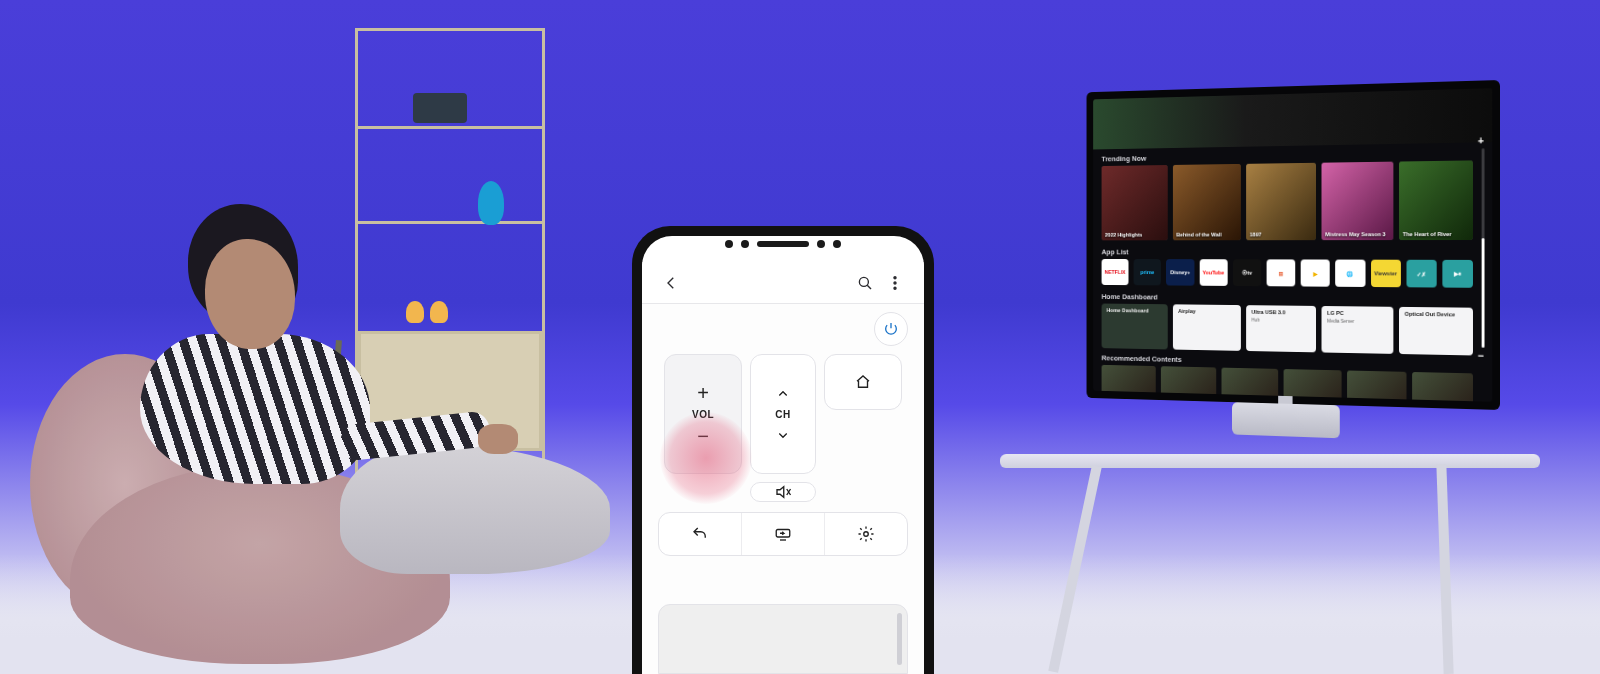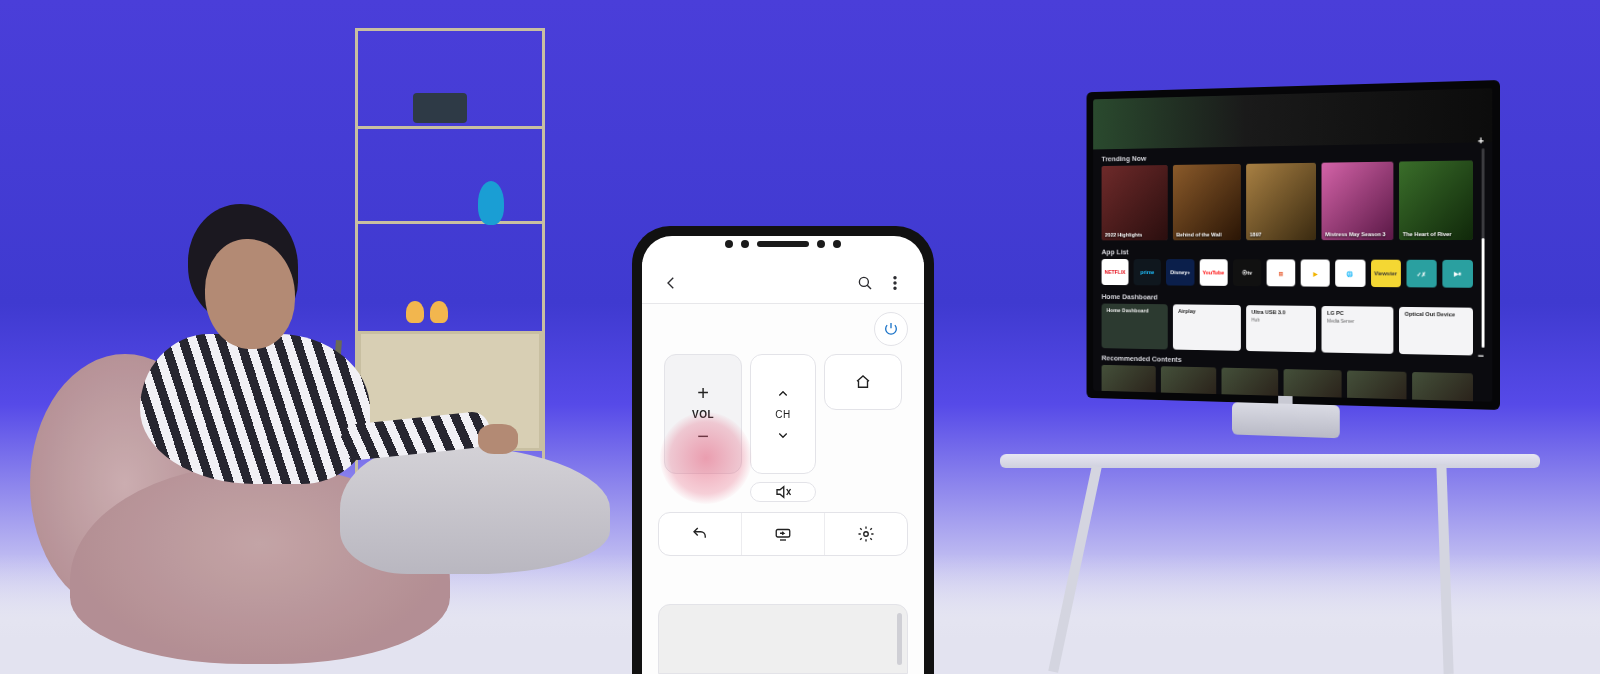--- a/index.html
+++ b/index.html
@@ -163,21 +163,21 @@
   .key {
     border:1px solid #e3e3e8; border-radius:12px; background:#fff;
     display:flex; align-items:center; justify-content:center; color:#222;
     position:relative;
   }
   .key svg{width:18px;height:18px;stroke:#222;stroke-width:1.8;fill:none;}
   .vol { grid-row: 1 / span 2; flex-direction:column; background:#f3f3f5;}
   .vol .plus, .vol .minus { font-size:20px; font-weight:300; line-height:1; }
   .vol .lbl { font-size:10px; font-weight:700; letter-spacing:.5px; margin:6px 0;}
   .ch  { grid-row: 1 / span 2; flex-direction:column; }
-  .ch .lbl { font-size:10px; font-weight:400; letter-spacing:.5px; margin:6px 0;}
+  .ch .lbl { font-size:10px; font-weight:700; letter-spacing:.5px; margin:6px 0;}
   .tap-ind {
     position:absolute; width:92px; height:92px; border-radius:50%;
     background: radial-gradient(circle, rgba(227,87,118,.55) 0%, rgba(227,87,118,.28) 55%, rgba(227,87,118,0) 72%);
     left:18px; top:108px; pointer-events:none;
   }
   .util {
     margin:0 16px; height:44px; border:1px solid #e3e3e8; border-radius:12px; background:#fff;
     display:flex; align-items:center;
   }
   .util .u { flex:1; display:flex; align-items:center; justify-content:center; height:100%;}

